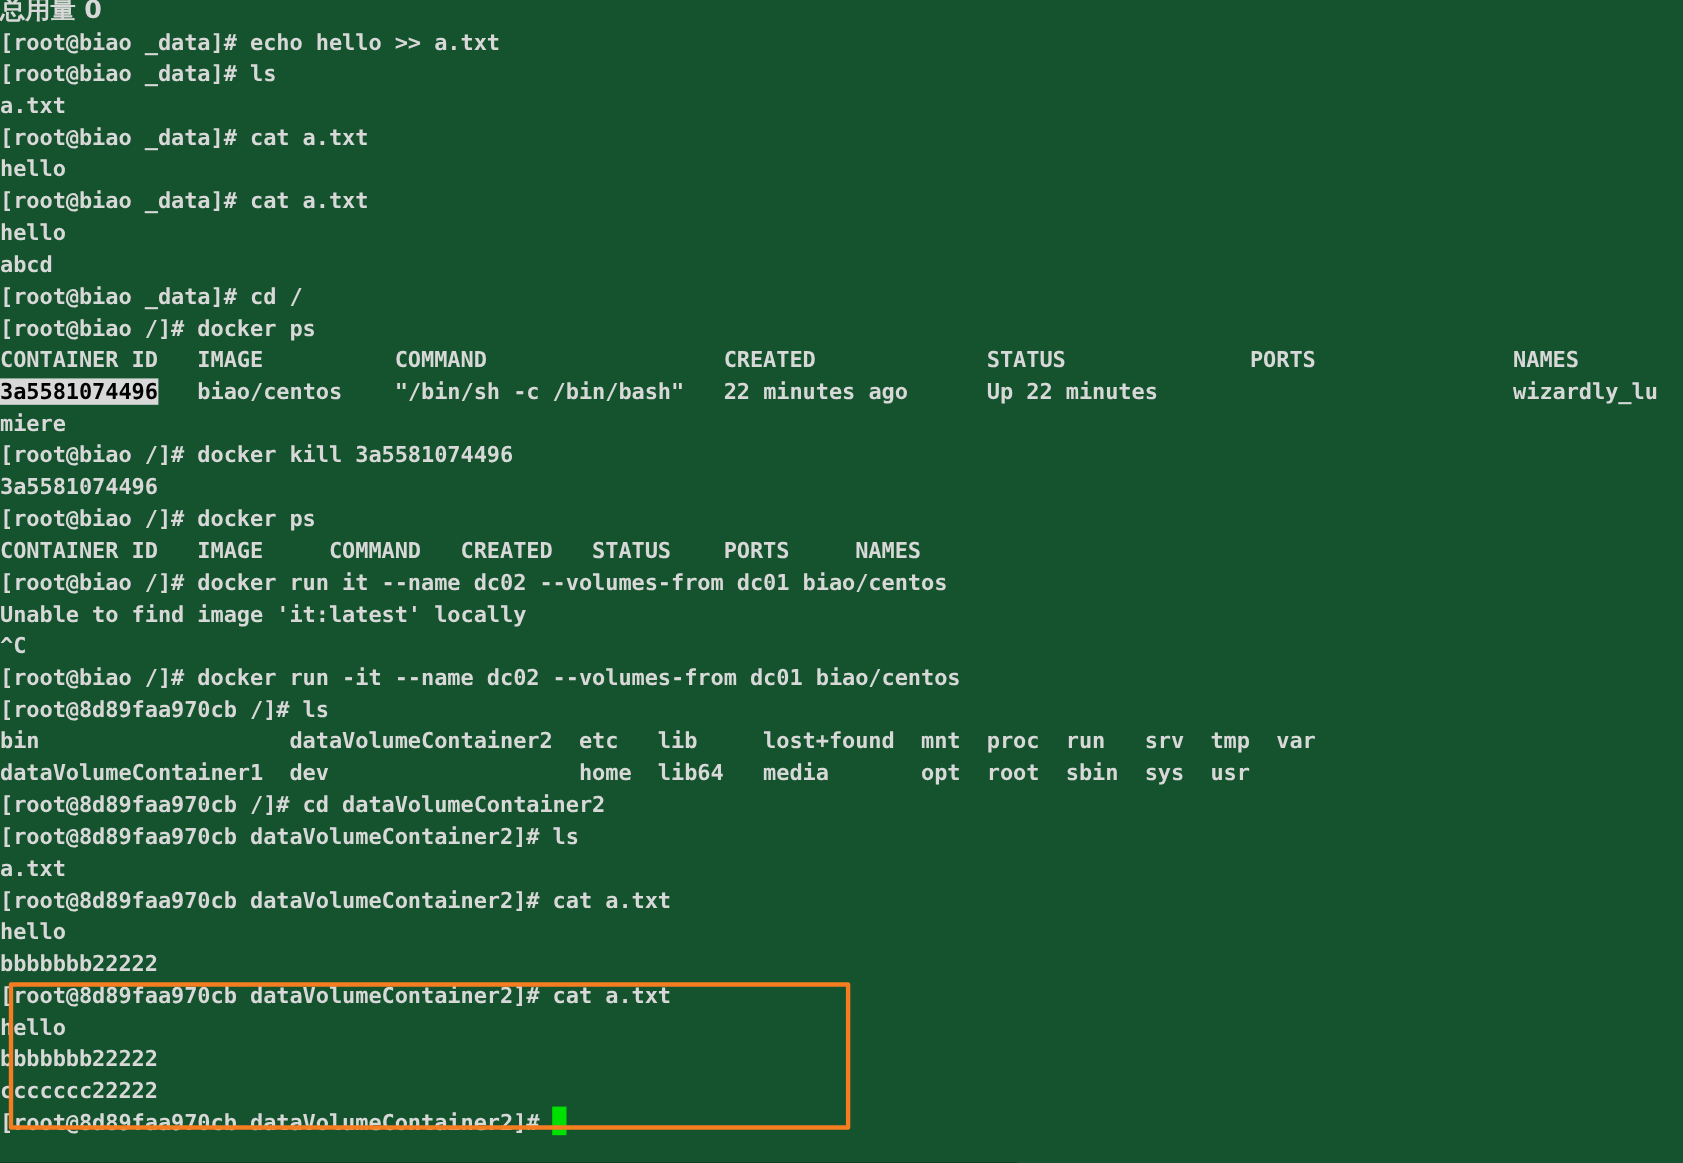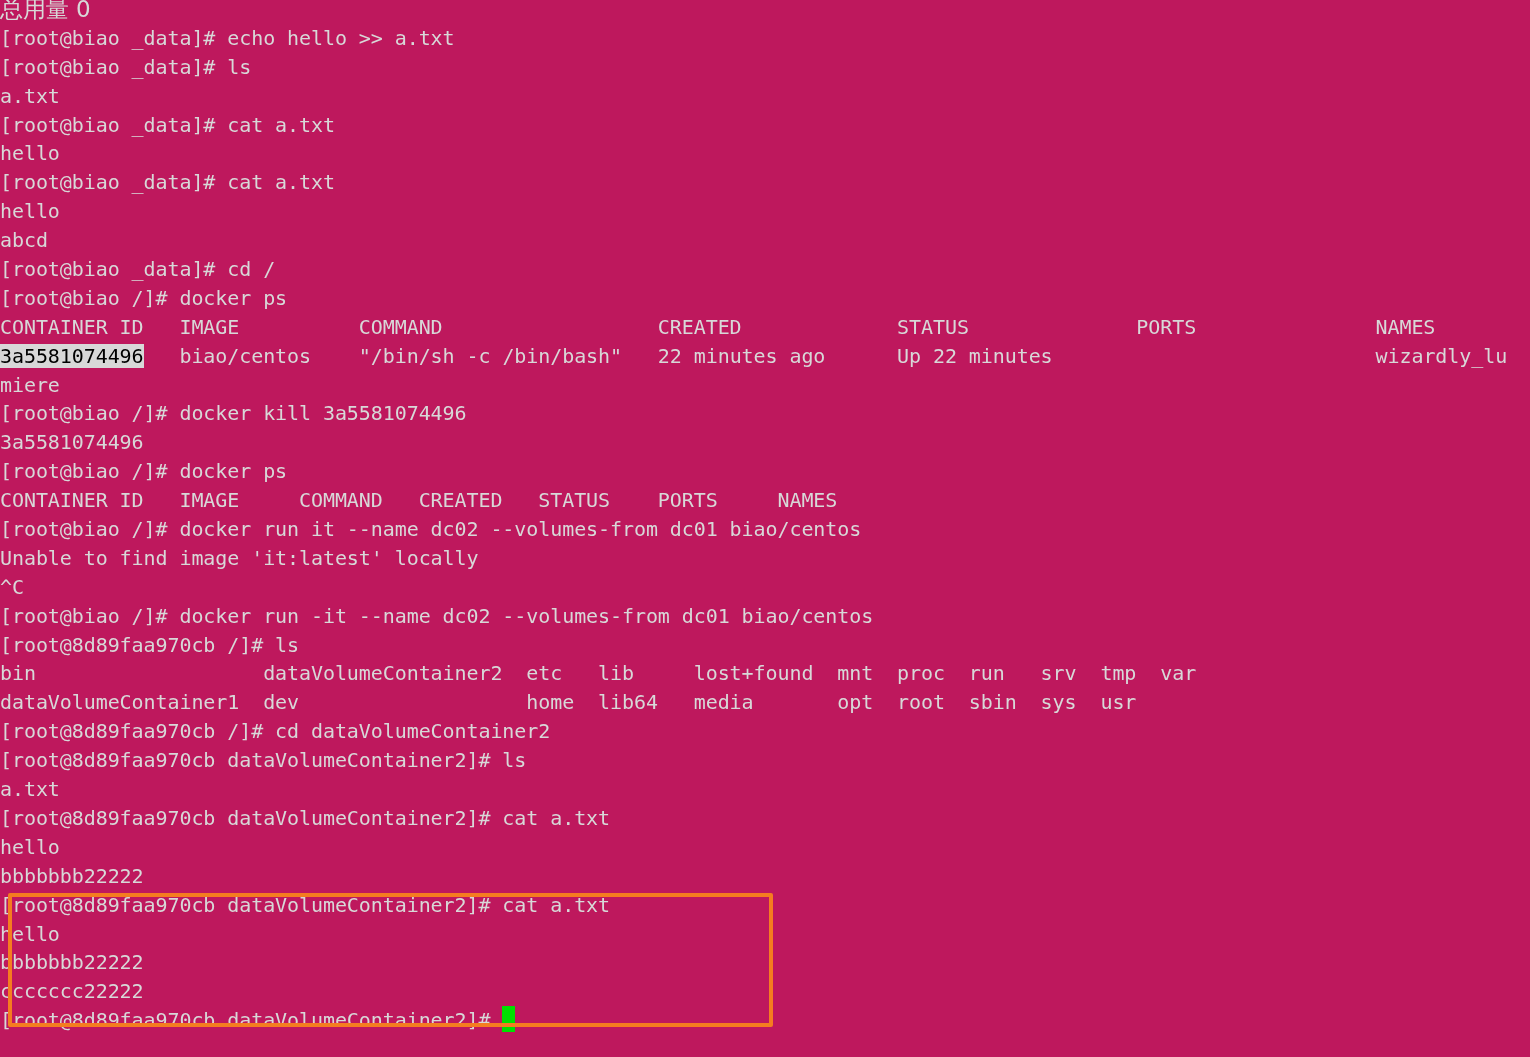--- a/index.html
+++ b/index.html
@@ -64,16 +64,16 @@
     height: 126px;
     border: 4px solid #f57c20;
     border-radius: 2px;
     box-sizing: content-box;
     pointer-events: none;
   }
 </style>
 </head>
 <body>
 
-<div id="terminal" style="background: #be185d; color: rgb(216, 216, 216);">
+<div id="terminal" style="background: #14532d; color: rgb(216, 216, 216); font-weight: bold;">
   <div id="screen"><div class="line cjk"><span>总用量 0</span></div><div class="line"><span>[root@biao _data]# echo hello &gt;&gt; a.txt</span></div><div class="line"><span>[root@biao _data]# ls</span></div><div class="line"><span>a.txt</span></div><div class="line"><span>[root@biao _data]# cat a.txt</span></div><div class="line"><span>hello</span></div><div class="line"><span>[root@biao _data]# cat a.txt</span></div><div class="line"><span>hello</span></div><div class="line"><span>abcd</span></div><div class="line"><span>[root@biao _data]# cd /</span></div><div class="line"><span>[root@biao /]# docker ps</span></div><div class="line"><span>CONTAINER ID   IMAGE          COMMAND                  CREATED             STATUS              PORTS               NAMES</span></div><div class="line"><span class="sel" style="background: rgb(216, 216, 216); color: rgb(0, 0, 0);">3a5581074496</span><span>   biao/centos    "/bin/sh -c /bin/bash"   22 minutes ago      Up 22 minutes                           wizardly_lu</span></div><div class="line"><span>miere</span></div><div class="line"><span>[root@biao /]# docker kill 3a5581074496</span></div><div class="line"><span>3a5581074496</span></div><div class="line"><span>[root@biao /]# docker ps</span></div><div class="line"><span>CONTAINER ID   IMAGE     COMMAND   CREATED   STATUS    PORTS     NAMES</span></div><div class="line"><span>[root@biao /]# docker run it --name dc02 --volumes-from dc01 biao/centos</span></div><div class="line"><span>Unable to find image 'it:latest' locally</span></div><div class="line"><span>^C</span></div><div class="line"><span>[root@biao /]# docker run -it --name dc02 --volumes-from dc01 biao/centos</span></div><div class="line"><span>[root@8d89faa970cb /]# ls</span></div><div class="line"><span>bin                   dataVolumeContainer2  etc   lib     lost+found  mnt  proc  run   srv  tmp  var</span></div><div class="line"><span>dataVolumeContainer1  dev                   home  lib64   media       opt  root  sbin  sys  usr</span></div><div class="line"><span>[root@8d89faa970cb /]# cd dataVolumeContainer2</span></div><div class="line"><span>[root@8d89faa970cb dataVolumeContainer2]# ls</span></div><div class="line"><span>a.txt</span></div><div class="line"><span>[root@8d89faa970cb dataVolumeContainer2]# cat a.txt</span></div><div class="line"><span>hello</span></div><div class="line"><span>bbbbbbb22222</span></div><div class="line"><span>[root@8d89faa970cb dataVolumeContainer2]# cat a.txt</span></div><div class="line"><span>hello</span></div><div class="line"><span>bbbbbbb22222</span></div><div class="line"><span>ccccccc22222</span></div><div class="line"><span>[root@8d89faa970cb dataVolumeContainer2]# </span><span class="cursor" style="background: rgb(0, 224, 0);"></span></div></div>
   <div id="highlight-box" style="left: 8px; top: 893px; width: 757px; height: 126px; border-color: rgb(245, 124, 32);"></div>
 </div>
 
 </body></html>

